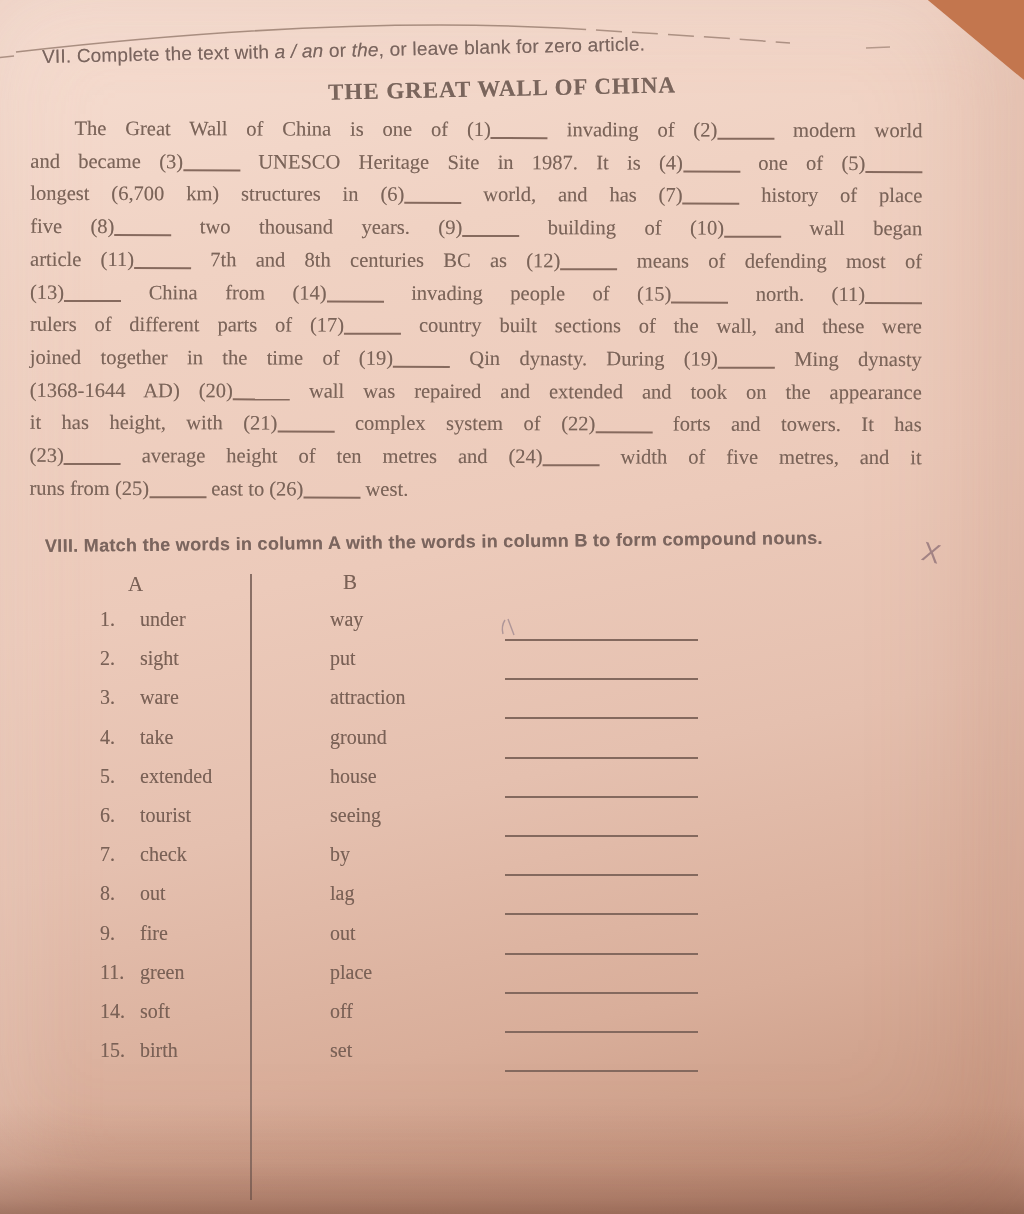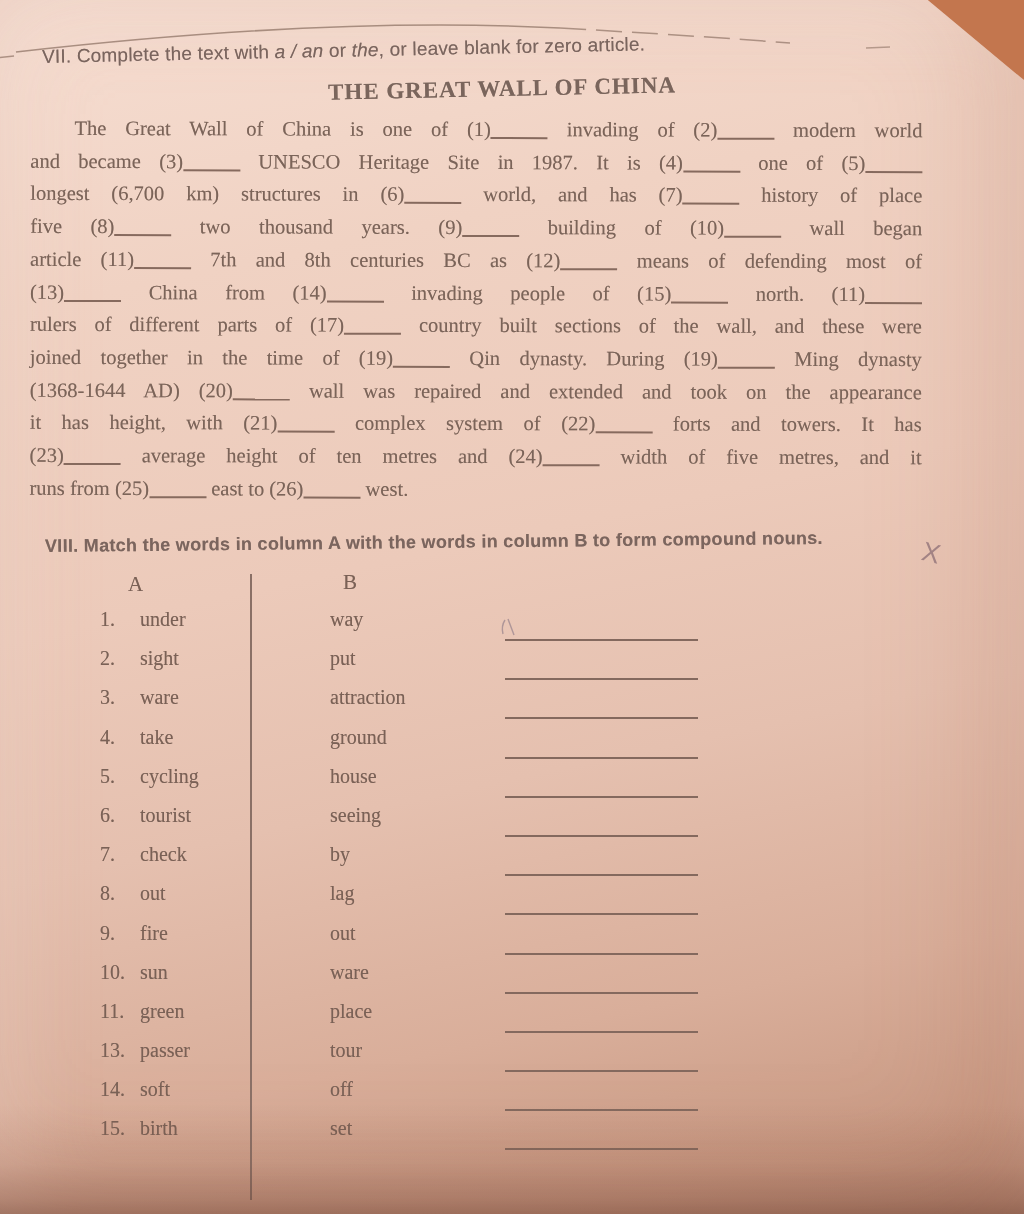--- a/index.html
+++ b/index.html
@@ -158,21 +158,21 @@
           <div class="aline"></div>
         </div>
         <div class="mrow">
           <div class="num">4.</div>
           <div class="worda">take</div>
           <div class="wordb">ground</div>
           <div class="aline"></div>
         </div>
         <div class="mrow">
           <div class="num">5.</div>
-          <div class="worda">cycling</div>
+          <div class="worda">extended</div>
           <div class="wordb">house</div>
           <div class="aline"></div>
         </div>
         <div class="mrow">
           <div class="num">6.</div>
           <div class="worda">tourist</div>
           <div class="wordb">seeing</div>
           <div class="aline"></div>
         </div>
         <div class="mrow">
@@ -187,38 +187,26 @@
           <div class="wordb">lag</div>
           <div class="aline"></div>
         </div>
         <div class="mrow">
           <div class="num">9.</div>
           <div class="worda">fire</div>
           <div class="wordb">out</div>
           <div class="aline"></div>
         </div>
         <div class="mrow">
-          <div class="num">10.</div>
-          <div class="worda">sun</div>
-          <div class="wordb">ware</div>
-          <div class="aline"></div>
-        </div>
-        <div class="mrow">
           <div class="num">11.</div>
           <div class="worda">green</div>
           <div class="wordb">place</div>
           <div class="aline"></div>
         </div>
         <div class="mrow">
-          <div class="num">13.</div>
-          <div class="worda">passer</div>
-          <div class="wordb">tour</div>
-          <div class="aline"></div>
-        </div>
-        <div class="mrow">
           <div class="num">14.</div>
           <div class="worda">soft</div>
           <div class="wordb">off</div>
           <div class="aline"></div>
         </div>
         <div class="mrow">
           <div class="num">15.</div>
           <div class="worda">birth</div>
           <div class="wordb">set</div>
           <div class="aline"></div>

